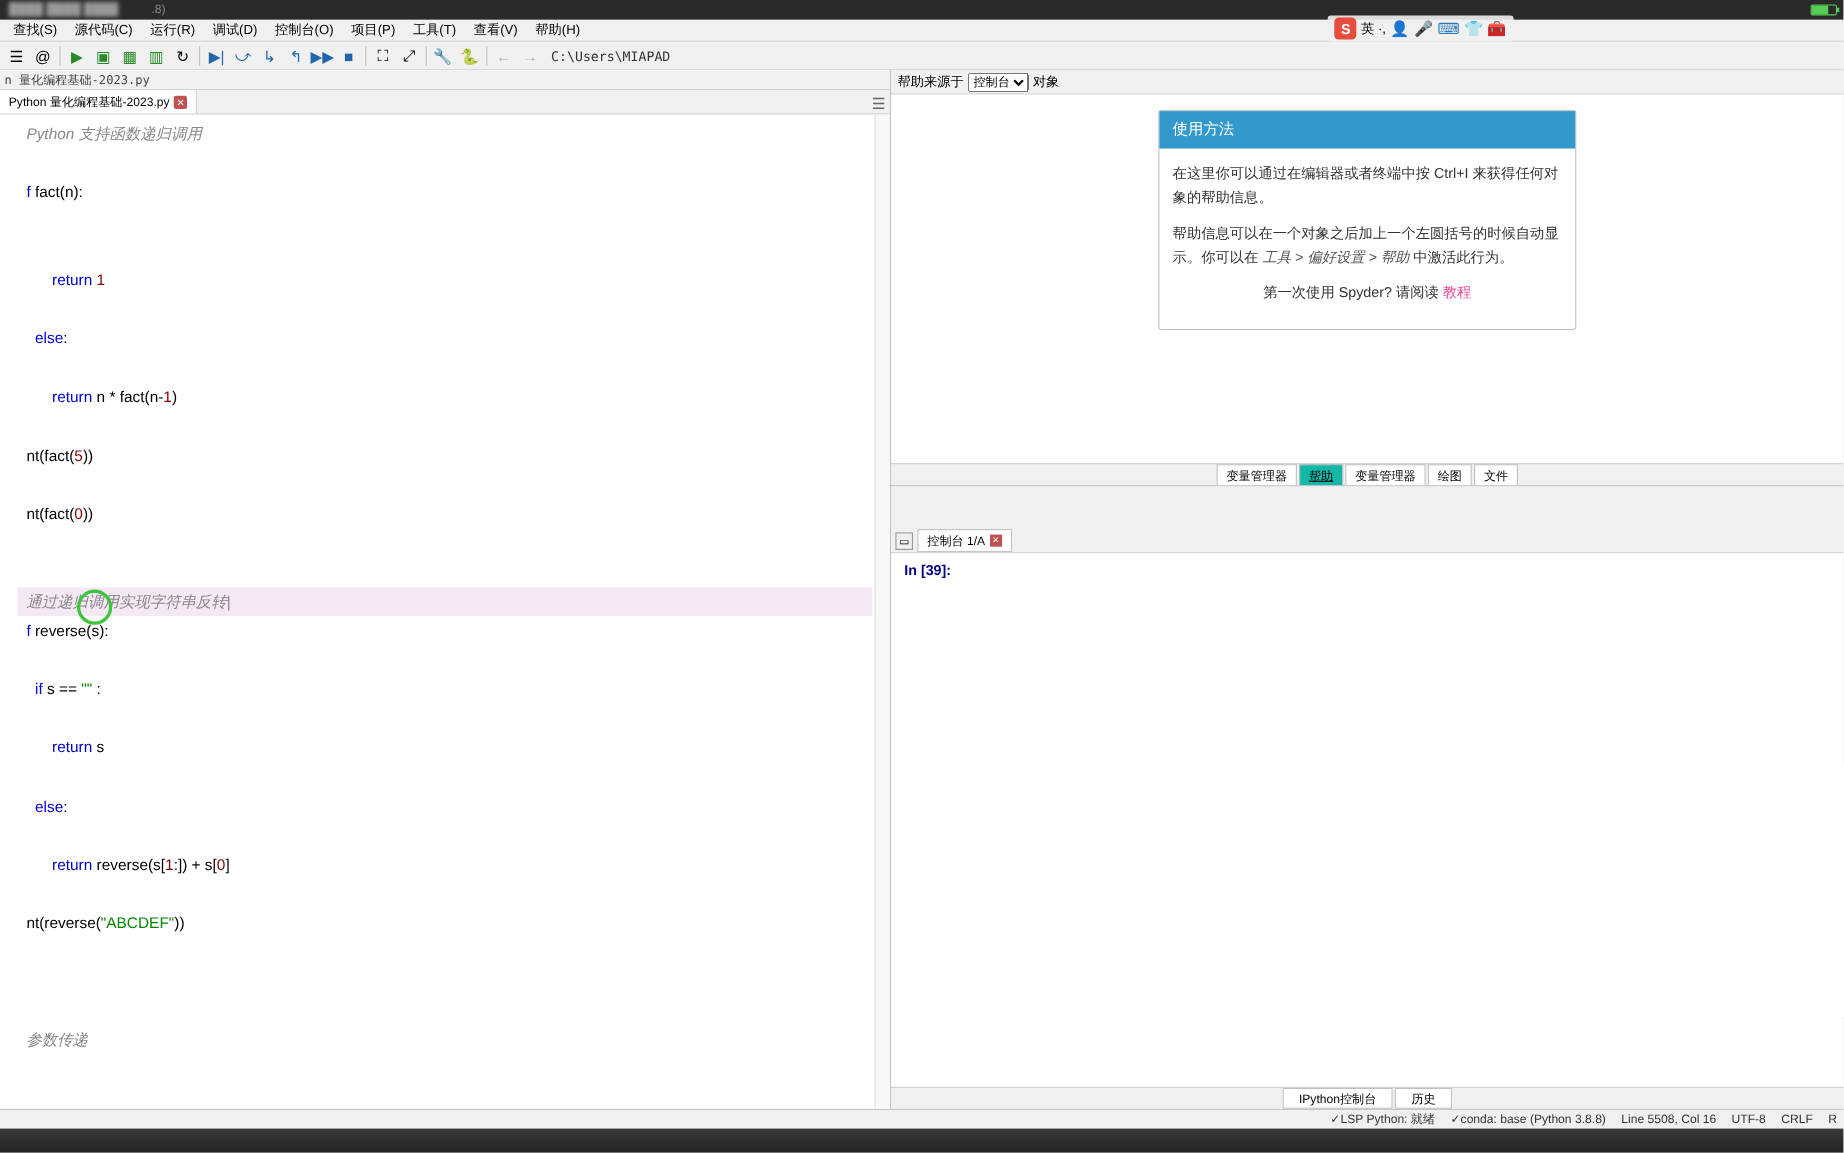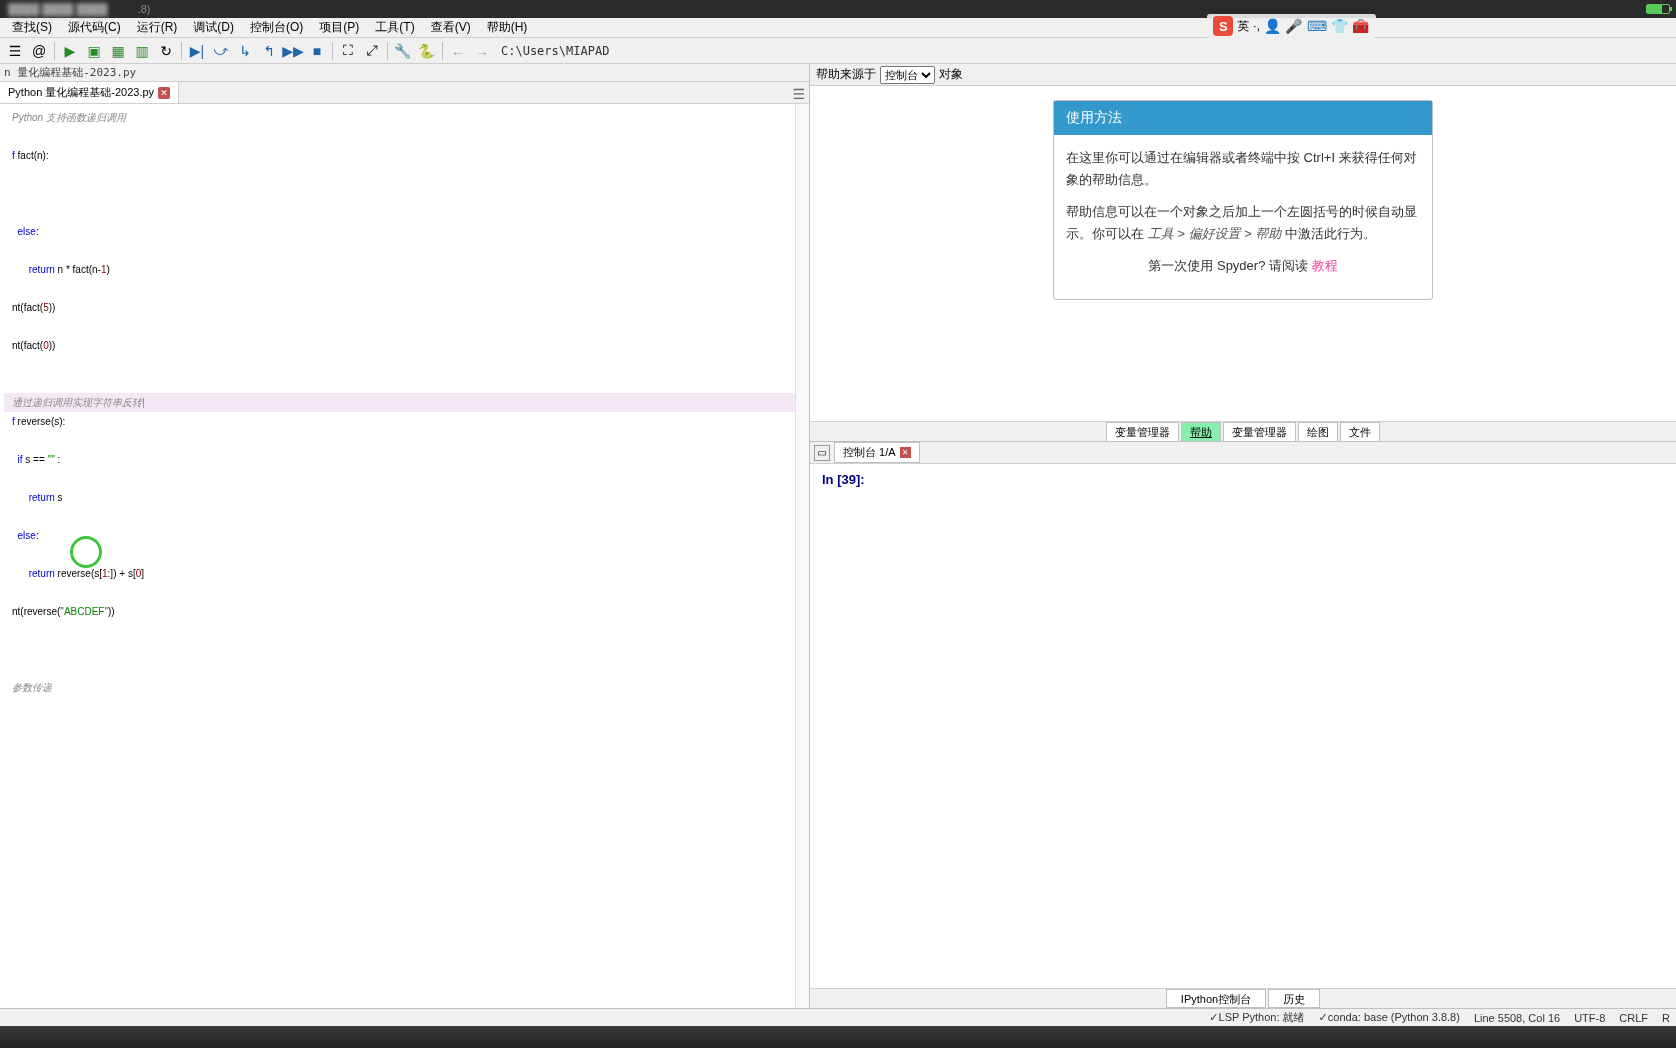--- a/index.html
+++ b/index.html
@@ -18,46 +18,46 @@
 
 .main { display: flex; height: calc(100% - 64px - 22px - 18px); }
 
 .editor-pane { width: 810px; display: flex; flex-direction: column; background: #fff; border-right: 1px solid #c0c0c0; position: relative; }
 .editor-title { height: 18px; background: #f0f0f0; font-size: 11px; padding: 1px 4px; border-bottom: 1px solid #d0d0d0; color: #444; font-family: Consolas, monospace; }
 .editor-tabs { height: 22px; background: #f0f0f0; display: flex; border-bottom: 1px solid #d0d0d0; position: relative; }
 .editor-tab { padding: 2px 8px; font-size: 11px; background: #fff; border-right: 1px solid #d0d0d0; display: flex; align-items: center; gap: 4px; font-family: Consolas, monospace; }
 .editor-tab .close { width: 12px; height: 12px; background: #c25050; color: #fff; border-radius: 2px; display: flex; align-items: center; justify-content: center; font-size: 9px; }
 .hamburger { position: absolute; right: 4px; top: 4px; font-size: 14px; color: #666; }
 
-.code-area { flex: 1; overflow: hidden; font-family: Consolas, "Courier New", monospace; font-size: 10px; line-height: 1.9; padding: 4px 4px; position: relative; }
+.code-area { flex: 1; overflow: hidden; font-family: Consolas, "Courier New", monospace; font-size: 14px; line-height: 1.9; padding: 4px 16px; position: relative; }
 .code-area .line { padding: 0 8px; white-space: pre; }
 .code-area .highlight-line { background: #f5e8f5; }
 .comment { color: #888; font-style: italic; }
 .keyword { color: #0000cd; font-weight: normal; }
 .string { color: #008800; }
 .number { color: #800000; }
 .func { color: #000; }
 .cursor-mark { border: 3px solid #3ec43e; border-radius: 50%; width: 32px; height: 32px; position: absolute; top: 432px; left: 70px; pointer-events: none; }
 .scroll-ind { position: absolute; right: 0; top: 0; width: 14px; height: 100%; background: #f8f8f8; border-left: 1px solid #e0e0e0; }
 
-.right-pane { flex: 1; display: flex; flex-direction: column; }
+.right-pane { flex: 1; display: flex; flex-direction: column; gap: 39px; }
 
 .help-pane { height: 378px; display: flex; flex-direction: column; border-bottom: 1px solid #c0c0c0; }
 .help-header { height: 22px; background: #f0f0f0; display: flex; align-items: center; padding: 0 6px; font-size: 12px; gap: 4px; border-bottom: 1px solid #d0d0d0; }
 .help-header select { font-size: 11px; height: 18px; }
 .help-body { flex: 1; background: #fff; padding: 14px; display: flex; justify-content: center; align-items: flex-start; }
 .help-card { width: 380px; border: 1px solid #c0c0c0; border-radius: 3px; }
 .help-card-title { background: #3399cc; color: #fff; padding: 8px 12px; font-size: 14px; }
 .help-card-body { padding: 12px; font-size: 13px; line-height: 1.7; color: #333; }
 .help-card-body p { margin-bottom: 10px; }
 .help-card-body em { font-style: italic; color: #555; }
 .help-card-body a { color: #ec4899; text-decoration: none; }
 .help-tabs { height: 20px; background: #f0f0f0; display: flex; justify-content: center; font-size: 11px; border-top: 1px solid #d0d0d0; }
 .help-tabs span { padding: 2px 8px; border: 1px solid #c0c0c0; border-bottom: none; background: #fff; margin: 0 1px; cursor: pointer; }
-.help-tabs span.active { background: #86efac; text-decoration: underline; }
+.help-tabs span.active { background: #14b8a6; text-decoration: underline; }
 
 .console-pane { flex: 1; display: flex; flex-direction: column; }
 .console-tabs { height: 22px; background: #f0f0f0; display: flex; align-items: center; padding: 0 4px; font-size: 11px; border-bottom: 1px solid #d0d0d0; gap: 4px; }
 .console-tabs .icon-btn { width: 16px; height: 16px; border: 1px solid #999; display: flex; align-items: center; justify-content: center; font-size: 10px; }
 .console-tabs .tab { padding: 2px 8px; background: #fff; border: 1px solid #c0c0c0; display: flex; align-items: center; gap: 4px; }
 .console-tabs .tab .close { width: 11px; height: 11px; background: #c25050; color: #fff; font-size: 8px; display: flex; align-items: center; justify-content: center; }
 .console-body { flex: 1; background: #fff; padding: 8px 12px; font-family: Consolas, monospace; font-size: 13px; }
 .console-body .prompt { color: #000080; font-weight: bold; }
 .console-bottom-tabs { height: 20px; background: #f0f0f0; display: flex; justify-content: center; font-size: 11px; border-top: 1px solid #d0d0d0; }
 .console-bottom-tabs span { padding: 2px 14px; border: 1px solid #c0c0c0; background: #fff; margin: 0 1px; }
@@ -150,20 +150,21 @@
       <div class="hamburger">☰</div>
     </div>
     <div class="code-area" id="code-area">
       <div class="scroll-ind"></div>
       <div class="cursor-mark"></div>
     <div class="line comment"><span class="comment">Python 支持函数递归调用</span></div>
         <div class="line ">&nbsp;</div>
         <div class="line "><span class="keyword">f </span><span class="func">fact</span><span>(n):</span></div>
         <div class="line ">&nbsp;</div>
         <div class="line ">&nbsp;</div>
+        <div class="line "><span>      </span><span class="keyword">return</span><span> </span><span class="number">1</span></div>
         <div class="line ">&nbsp;</div>
         <div class="line "><span>  </span><span class="keyword">else</span><span>:</span></div>
         <div class="line ">&nbsp;</div>
         <div class="line "><span>      </span><span class="keyword">return</span><span> n * fact(n-</span><span class="number">1</span><span>)</span></div>
         <div class="line ">&nbsp;</div>
         <div class="line "><span>nt(fact(</span><span class="number">5</span><span>))</span></div>
         <div class="line ">&nbsp;</div>
         <div class="line "><span>nt(fact(</span><span class="number">0</span><span>))</span></div>
         <div class="line ">&nbsp;</div>
         <div class="line ">&nbsp;</div>

